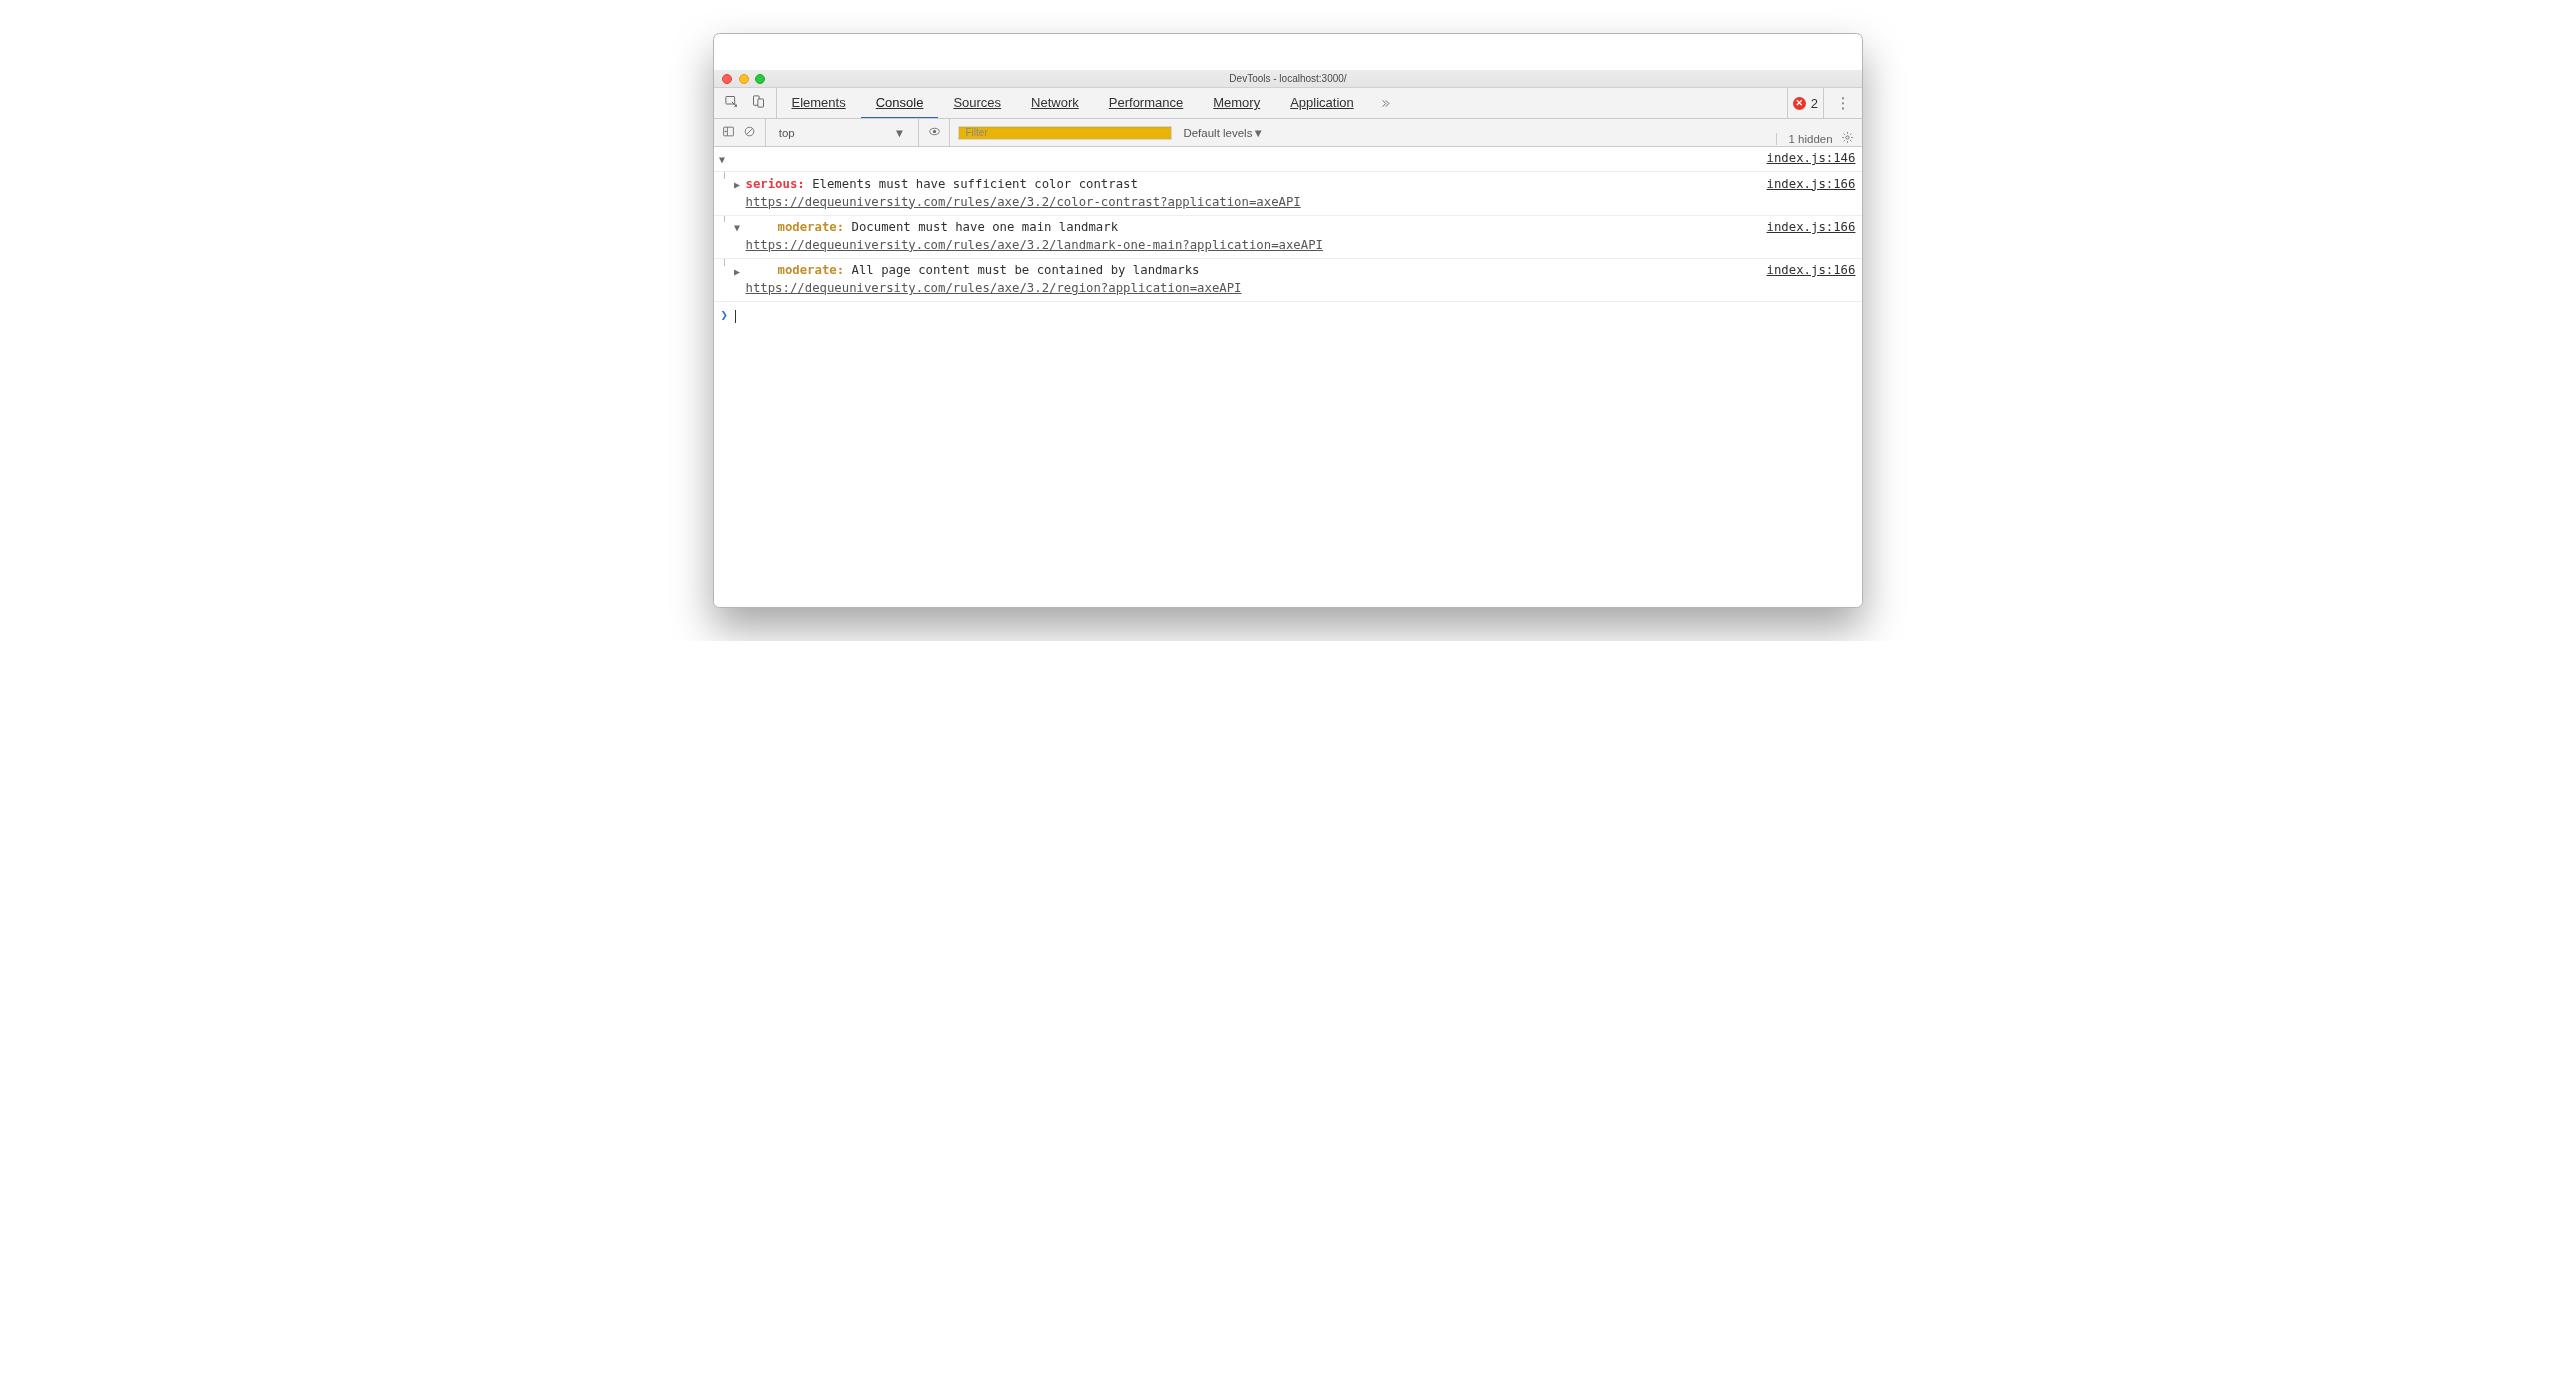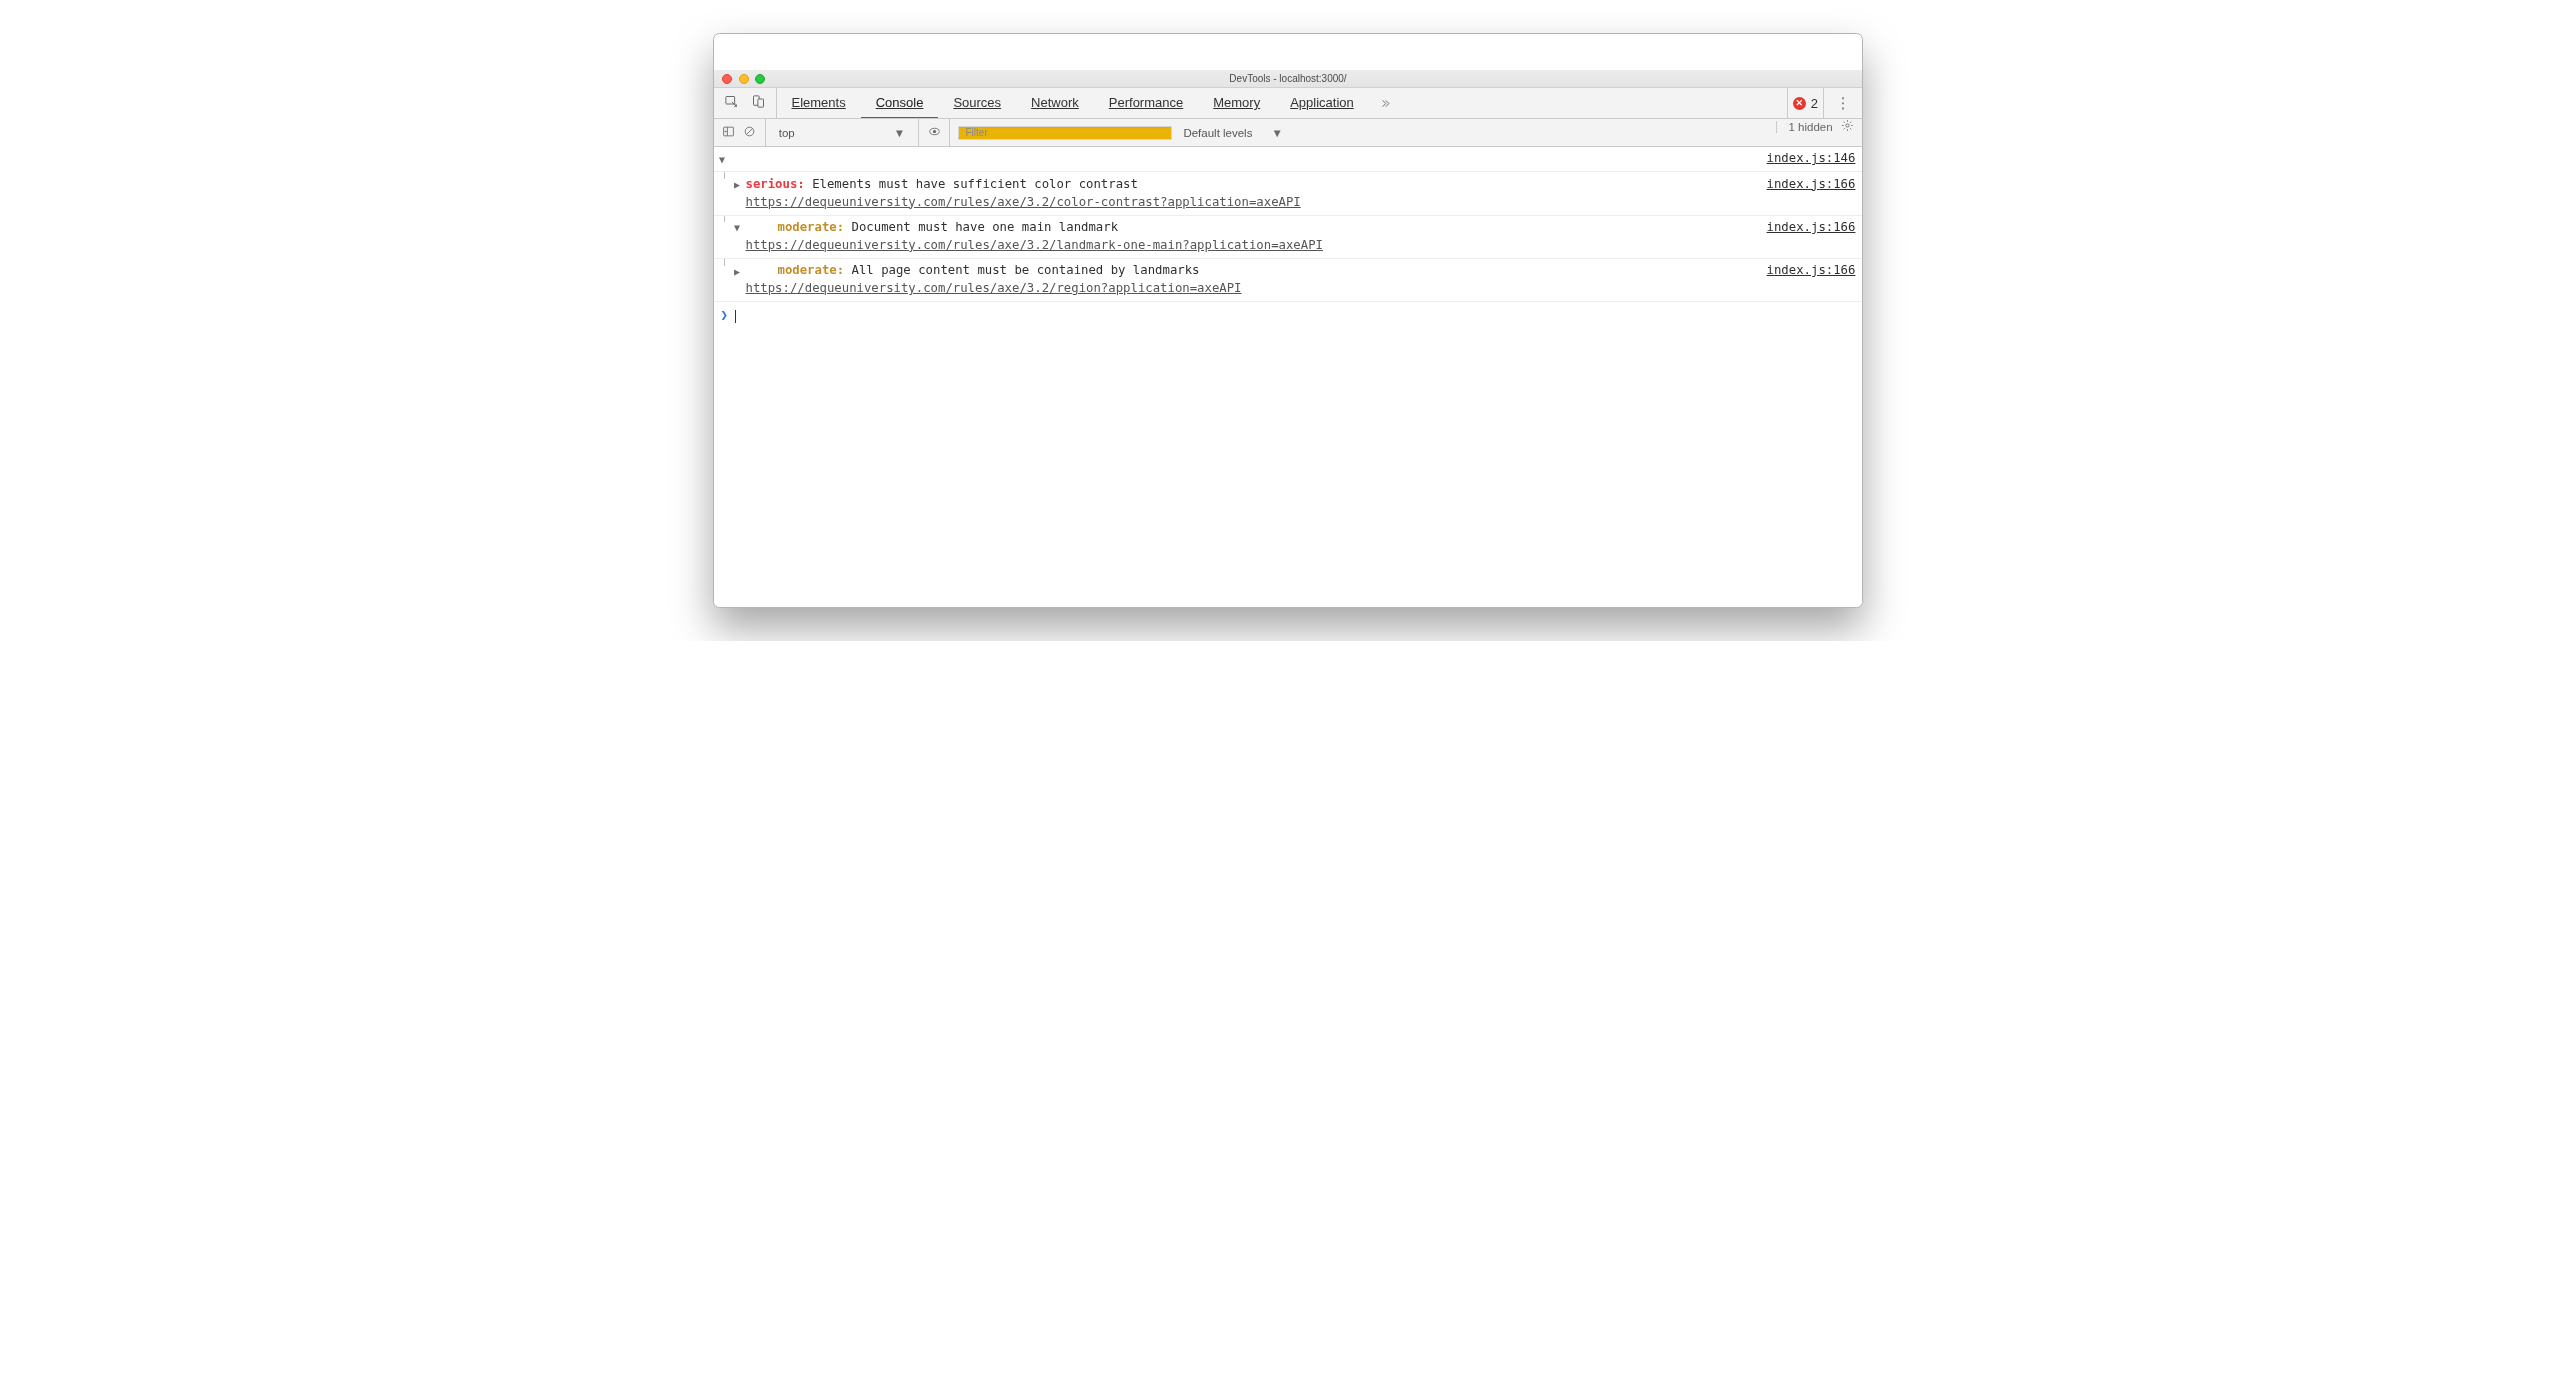--- a/index.html
+++ b/index.html
@@ -101,21 +101,21 @@
   .err-icon {
     width:13px; height:13px; border-radius:50%;
     background: var(--error-red);
     color:#fff; font-weight:700;
     display:flex;align-items:center;justify-content:center;
     font-size:9px; line-height:1;
   }
   .kebab { padding:0 11.5px; color:#6e6e6e; font-size:15px;}
   
   .subbar {
-    display:flex; align-items:flex-start;
+    display:flex; align-items:flex-end;
     border-bottom: 0.8px solid var(--border);
     background: var(--toolbar-bg);
     height: 28px;
     font-size: 11.5px;
     color:#555;
   }
   .subbar .seg {
     display:flex; align-items:center; gap:8.2px;
     padding: 0 8.2px;
     height:100%;
@@ -285,21 +285,21 @@
       <div class="seg">
         <span>
           <svg class="icon sm" viewBox="0 0 24 24">
               <ellipse cx="12" cy="12" rx="9" ry="6"></ellipse>
               <circle cx="12" cy="12" r="3" fill="#6a6a6a" stroke="none"></circle>
             </svg>
         </span>
       </div>
       <div class="seg noborder" style="gap:11.5px;">
         <input class="filter-input" placeholder="Filter" style="">
-        <div style="display:flex;align-items:center;gap:19px;cursor:pointer;">
+        <div style="display:flex;align-items:center;gap:0;cursor:pointer;">
           <span>Default levels</span>
           <span class="mute">▼</span>
         </div>
       </div>
       <div class="right">
         <div class="hidden-count">1 hidden</div>
         <span class="gear">
           <svg class="icon sm" viewBox="0 0 24 24">
               <circle cx="12" cy="12" r="3"></circle>
               <path d="M12 2v3M12 19v3M4.9 4.9l2.1 2.1M17 17l2.1 2.1M2 12h3M19 12h3M4.9 19.1l2.1-2.1M17 7l2.1-2.1"></path>

